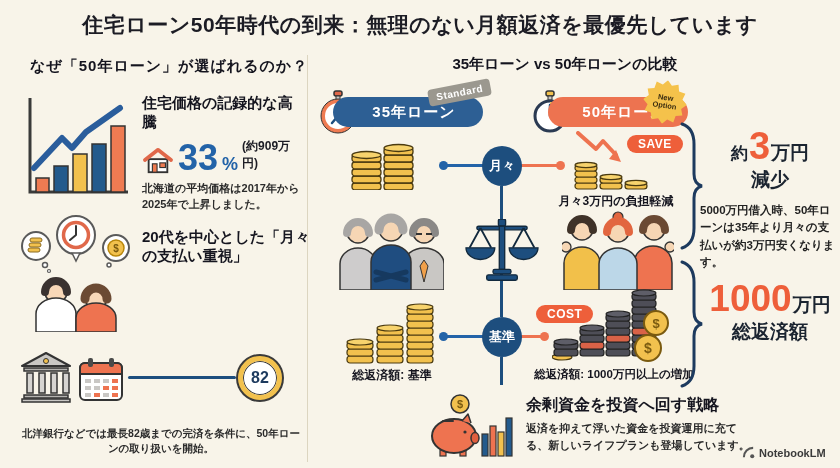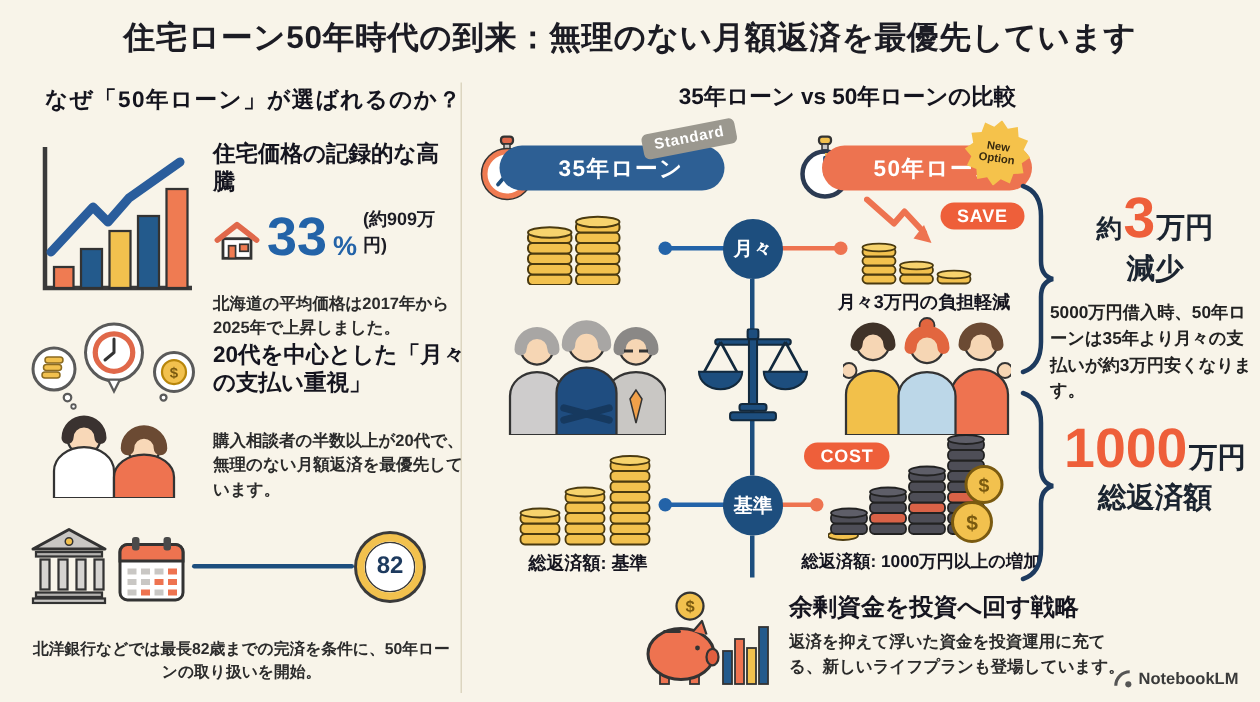--- a/index.html
+++ b/index.html
@@ -10,21 +10,21 @@
   .left-header{left:30px;top:57px;font-size:15px;font-weight:800;color:#14141e;letter-spacing:1px;}
   .divider{left:307px;top:55px;width:1px;height:407px;background:#dcd5c0;}
   
   .s1-illus{left:20px;top:94px;width:112px;height:106px;}
   .s1-text{left:142px;top:94px;width:164px;}
   .sec-heading{font-size:15px;font-weight:800;line-height:1.25;color:#15151f;}
   .stat-row{display:flex;align-items:flex-end;margin-top:6px;gap:4px;}
   .stat-33{font-size:36px;font-weight:800;color:#2363a8;line-height:.9;}
   .stat-pct{font-size:18px;font-weight:800;color:#2363a8;}
   .stat-note{font-size:12px;font-weight:800;color:#1c1c24;padding-bottom:3px;}
-  .sec-body{font-size:11px;font-weight:600;color:#2b2b2b;line-height:1.5;margin-top:20px;}
+  .sec-body{font-size:11px;font-weight:600;color:#2b2b2b;line-height:1.5;margin-top:5px;}
   .s2-illus{left:14px;top:208px;width:124px;height:124px;}
   .s2-text{left:142px;top:228px;width:170px;}
   .s3-bank{left:20px;top:351px;width:52px;height:52px;}
   .s3-cal{left:78px;top:356px;width:46px;height:46px;}
   .s3-line{left:128px;top:376px;width:108px;height:3px;background:#1d4e7e;border-radius:2px;}
   .s3-age{left:238px;top:356px;width:34px;height:34px;background:#fff;border:5px solid #f2c14e;border-radius:50%;box-shadow:0 0 0 2px #3a3a3a, inset 0 0 0 1px #3a3a3a;display:flex;align-items:center;justify-content:center;font-size:16px;font-weight:800;color:#1d3a5e;}
   .s3-heading{left:20px;top:404px;width:282px;text-align:center;font-size:15px;font-weight:800;color:#15151f;}
   .s3-body{left:18px;top:426px;width:286px;text-align:center;font-size:10.5px;font-weight:700;color:#2b2b2b;line-height:1.45;}
   
   .right-header{left:330px;top:55px;width:470px;text-align:center;font-size:15px;font-weight:800;color:#14141e;}
@@ -43,21 +43,21 @@
   .vline1{left:500px;top:186px;width:3px;height:131px;background:#1d4e7e;}
   .vline2{left:500px;top:357px;width:3px;height:28px;background:#1d4e7e;}
   .conn{height:3px;top:164px;}
   .conn-blue{background:#2363a8;}
   .conn-orange{background:#ee7350;}
   .dot{width:9px;height:9px;border-radius:50%;}
   .coins-tl{left:350px;top:138px;width:66px;height:52px;}
   .decline-arrow{left:576px;top:131px;width:48px;height:36px;}
   .coins-dec{left:574px;top:152px;width:74px;height:38px;}
   .save-badge{left:627px;top:135px;background:#ee5f3a;color:#fff;font-size:12px;font-weight:800;padding:2px 11px;border-radius:12px;letter-spacing:.5px;}
-  .cost-badge{left:536px;top:295px;background:#ee5f3a;color:#fff;font-size:12px;font-weight:800;padding:2px 11px;border-radius:12px;letter-spacing:.5px;}
+  .cost-badge{left:536px;top:305px;background:#ee5f3a;color:#fff;font-size:12px;font-weight:800;padding:2px 11px;border-radius:12px;letter-spacing:.5px;}
   .cmp-label{font-size:12px;font-weight:800;color:#15151f;white-space:nowrap;text-align:center;}
   .lab-m-left{left:332px;top:193px;width:120px;}
   .lab-m-right{left:550px;top:193px;width:132px;}
   .lab-t-left{left:332px;top:367px;width:120px;}
   .lab-t-right{left:524px;top:367px;width:180px;font-size:11.5px;}
   .people-old{left:338px;top:210px;width:106px;height:80px;}
   .people-young{left:562px;top:207px;width:112px;height:83px;}
   .scale{left:460px;top:219px;width:84px;height:63px;}
   .coins-asc{left:346px;top:299px;width:88px;height:65px;}
   .coins-dark{left:552px;top:285px;width:118px;height:78px;}
@@ -132,21 +132,20 @@
     <circle cx="95" cy="57" r="2" fill="#fff" stroke="#5a5a5a" stroke-width="1.5"></circle>
     <circle cx="42" cy="84" r="11" fill="#f8d8b8" stroke="#333" stroke-width="1.5"></circle>
     <path d="M31,84 a11,11 0 0 1 22,0" fill="none" stroke="#3a3230" stroke-width="8" stroke-linecap="round"></path>
     <path d="M22,124 v-18 a20,16 0 0 1 40,0 v18 z" fill="#fff" stroke="#333" stroke-width="1.5"></path>
     <circle cx="82" cy="90" r="11" fill="#f8d8b8" stroke="#333" stroke-width="1.5"></circle>
     <path d="M71,91 a11,11 0 0 1 22,0" fill="none" stroke="#6b4a33" stroke-width="9" stroke-linecap="round"></path>
     <path d="M62,124 v-14 a20,15 0 0 1 40,0 v14 z" fill="#ee7350" stroke="#333" stroke-width="1.5"></path>
   </svg>
   <div class="abs s2-text">
     <div class="sec-heading">20代を中心とした「月々の支払い重視」</div>
-    <div class="sec-body">購入相談者の半数以上が20代で、無理のない月額返済を最優先しています。</div>
   </div>
 
   <svg class="abs s3-bank" viewBox="0 0 52 52">
     <polygon points="26,2 50,15 2,15" fill="#c9c7c4" stroke="#333" stroke-width="2" stroke-linejoin="round"></polygon>
     <circle cx="26" cy="10" r="2.5" fill="#f2c14e" stroke="#333" stroke-width="1"></circle>
     <rect x="4" y="17" width="44" height="3" fill="#b5b3b0" stroke="#333" stroke-width="1.5"></rect>
     <rect x="7" y="22" width="6" height="20" fill="#d6d4d1" stroke="#333" stroke-width="1.5"></rect>
     <rect x="19" y="22" width="6" height="20" fill="#d6d4d1" stroke="#333" stroke-width="1.5"></rect>
     <rect x="31" y="22" width="6" height="20" fill="#d6d4d1" stroke="#333" stroke-width="1.5"></rect>
     <rect x="43" y="22" width="6" height="20" fill="#d6d4d1" stroke="#333" stroke-width="1.5"></rect>

